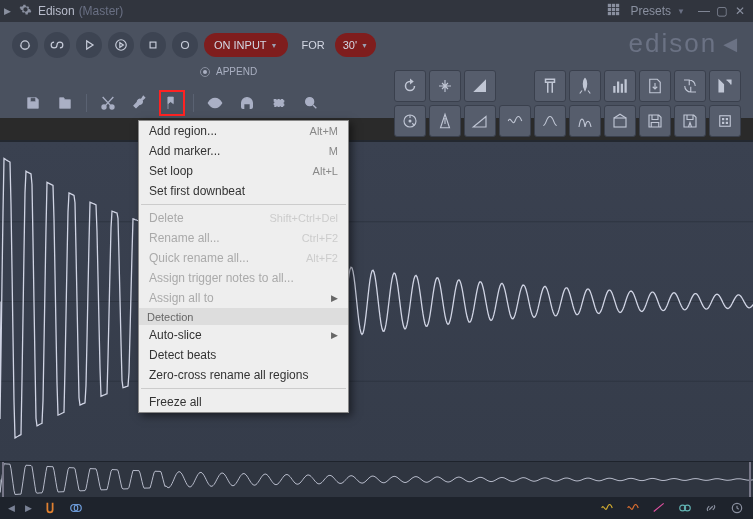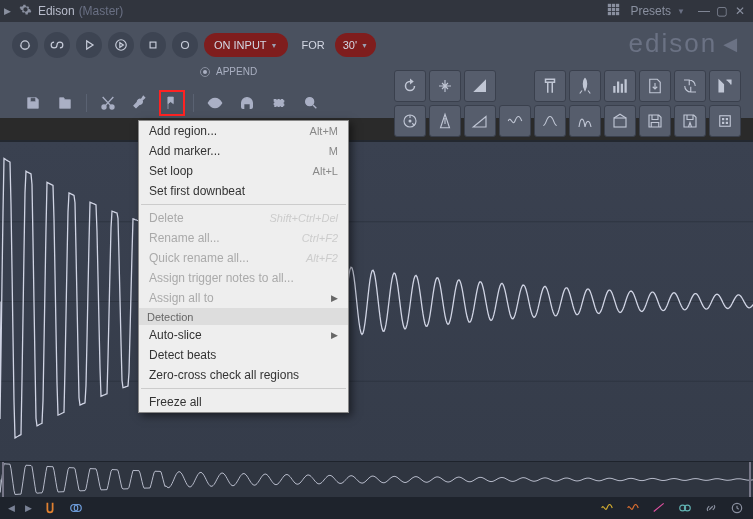--- a/index.html
+++ b/index.html
@@ -72,21 +72,21 @@
   .statusbar .tri2 { color:#7a8296; font-size:9px; cursor:pointer;}
   .statusbar .sbicon { width:16px; height:16px; display:flex; align-items:center; justify-content:center; cursor:pointer;}
   .statusbar .spacer { flex:1; }
 
   
   .ctxmenu { position:absolute; left:138px; top:120px; width:211px; background:#eeeeee; border:1px solid #888; box-shadow: 3px 3px 8px rgba(0,0,0,0.5); font-size:12px; color:#333; z-index:50;}
   .ctxmenu .mi { height:20px; padding: 0 10px; display:flex; align-items:center; justify-content:space-between; cursor:default;}
   .ctxmenu .mi .sc { color:#888; font-size:11px;}
   .ctxmenu .mi .arr { color:#666; font-size:9px;}
   .ctxmenu .mi.disabled { color:#aaa; }
-  .ctxmenu .mi.disabled .sc { color:#ccc;font-style:italic; }
+  .ctxmenu .mi.disabled .sc { color:#ccc; }
   .ctxmenu .sep { height:1px; background:#ccc; margin:3px 2px; }
   .ctxmenu .sect { height:17px; background:#ddd; color:#666; font-size:11px; padding:0 8px; display:flex; align-items:center;}
   .ctxmenu .mi.hl { outline:2px solid #1040ff; outline-offset:-1px; background:#eee;}
 </style>
 </head>
 <body>
 
 <div class="titlebar">
   <span class="tri">▶</span>
   <span class="gear">
@@ -475,19 +475,19 @@
     </div>
     <div class="sect">Detection</div>
     <div class="mi">
       <span>Auto-slice</span>
       <span class="arr">▶</span>
     </div>
     <div class="mi">
       <span>Detect beats</span>
     </div>
     <div class="mi">
-      <span>Zero-cross check all regions</span>
+      <span>Zero-cross rename all regions</span>
     </div>
     <div class="sep"></div>
     <div class="mi">
       <span>Freeze all</span>
     </div>
   </div>
 
 </body></html>

